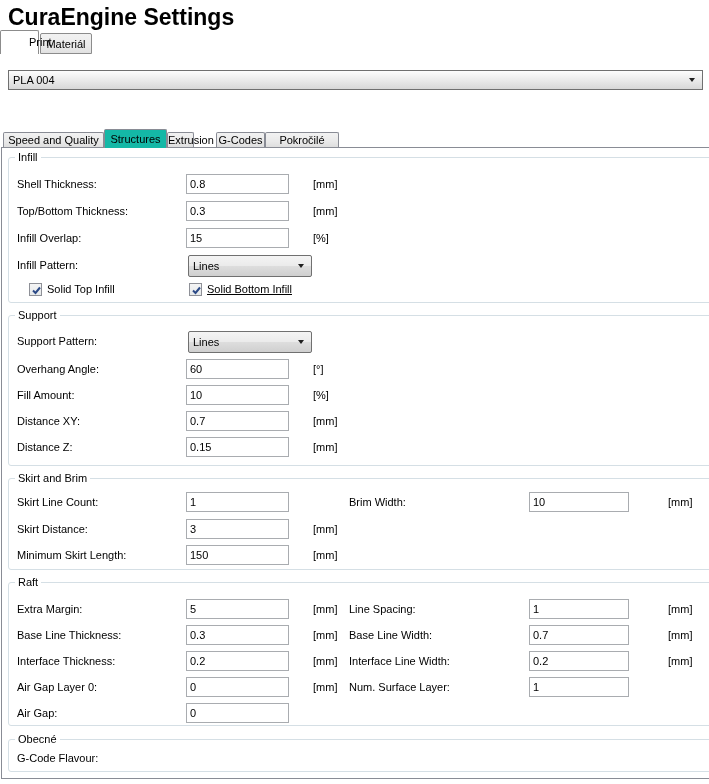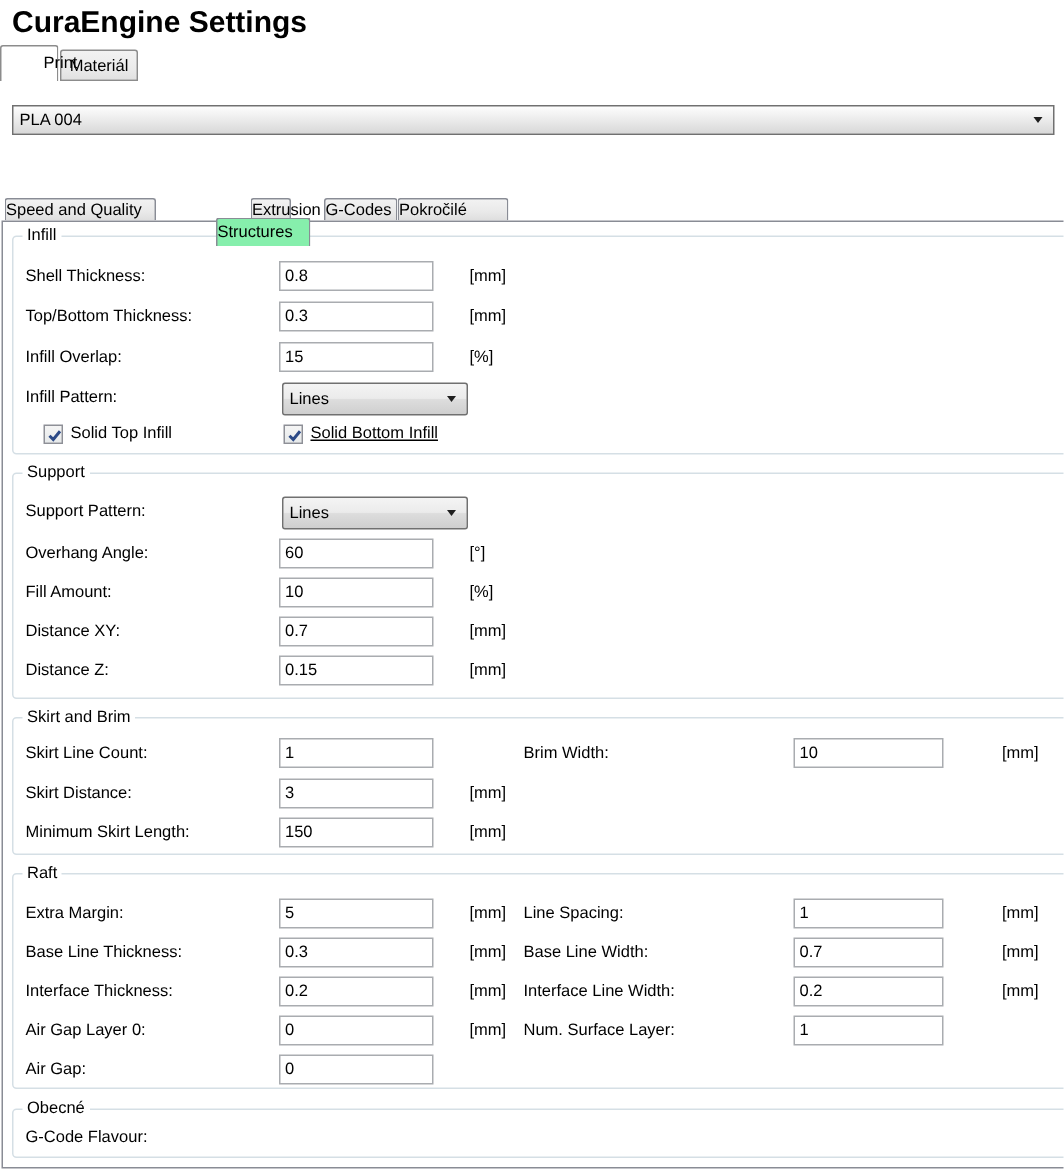--- a/index.html
+++ b/index.html
@@ -3,42 +3,42 @@
 <meta charset="utf-8">
 <style>
   html,body{margin:0;padding:0;}
   body{
     width:709px;height:784px;position:relative;overflow:hidden;
     background:#fff;color:#000;
     font-family:"Liberation Sans","DejaVu Sans",sans-serif;font-size:11px;
   }
   .abs{position:absolute;}
   
-  .win-title{left:8px;top:4px;font-size:20px;font-weight:bold;}
+  .win-title{left:8px;top:4px;font-size:23px;font-weight:bold;}
   
   .mtab{box-sizing:border-box;text-align:center;border:1px solid #8c8c8c;
         border-radius:2px 2px 0 0;line-height:20px;}
   .mtab.sel{left:0;top:30px;width:39px;height:24px;background:#fff;border-bottom:none;line-height:23px;z-index:2;padding-left:28px;}
   .mtab.unsel{left:40px;top:33px;width:52px;height:21px;
         background:linear-gradient(#f2f2f2,#ebebeb 60%,#e1e1e1);}
   
   .combo{box-sizing:border-box;border:1px solid #707070;border-radius:2px;
         background:linear-gradient(#f4f4f4,#ebebeb 48%,#dddddd 52%,#cfcfcf);
         display:flex;align-items:center;padding-left:4px;cursor:default;}
   .combo .arrow{position:absolute;right:7px;top:50%;margin-top:-2px;width:0;height:0;
         border-left:3.5px solid transparent;border-right:3.5px solid transparent;
         border-top:4px solid #1f1f1f;}
   .profile-combo{left:8px;top:70px;width:695px;height:20px;border-radius:0;
         background:linear-gradient(#fdfdfd,#e9e9e9 55%,#d8d8d8);}
   
-  .stab{box-sizing:border-box;border:1px solid #898c95;
+  .stab{box-sizing:border-box;text-align:center;border:1px solid #898c95;
         border-bottom:none;border-radius:2px 2px 0 0;}
   .stab.unsel{top:132px;height:15px;line-height:15px;
         background:linear-gradient(#f2f2f2,#e9e9e9 60%,#dedede);}
-  .stab.sel{top:145px;height:19px;line-height:19px;background:#86efac;z-index:3;margin-left:40px;}
+  .stab.sel{top:129px;height:19px;line-height:19px;background:#14b8a6;z-index:3;}
   
   .tabpage{left:1px;top:147px;width:711px;height:632px;box-sizing:border-box;
         border:1px solid #898c95;background:#fff;z-index:1;}
   
   .group{position:absolute;box-sizing:border-box;border:1px solid #d5dfe5;
         border-radius:3px;background:#fff;}
   .group .legend{position:absolute;top:-7px;left:6px;background:#fff;padding:0 3px;line-height:13px;}
   
   .row{position:absolute;left:0;right:0;height:20px;}
   .row.combo-row{height:22px;}

